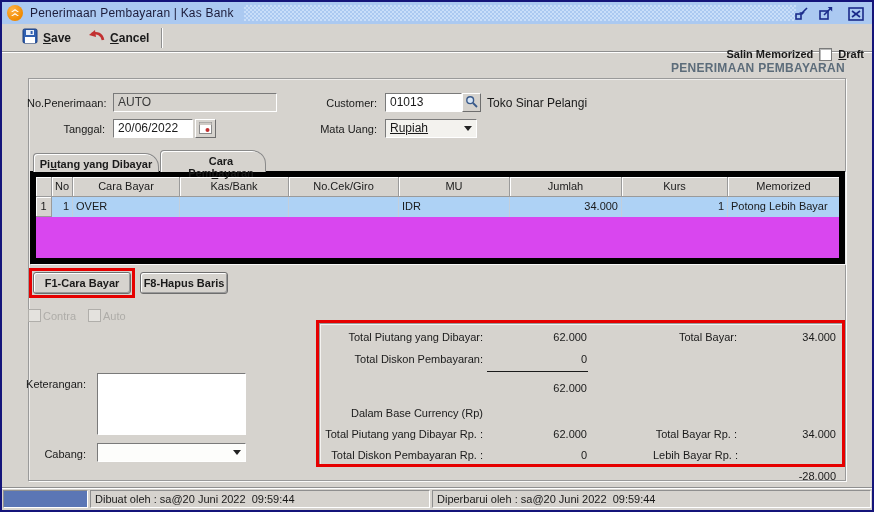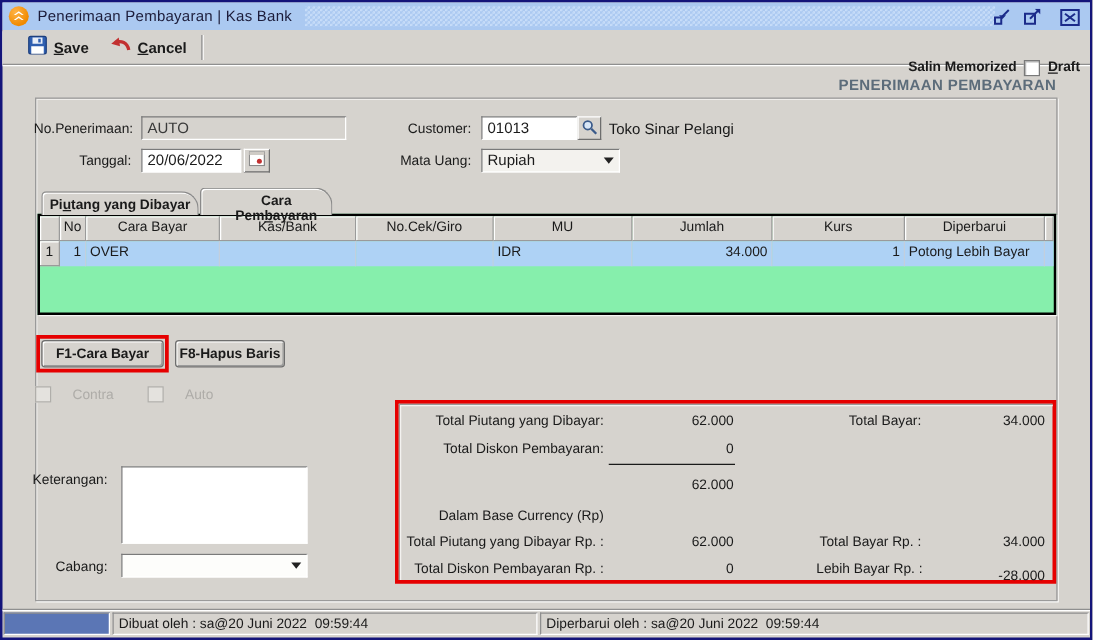--- a/index.html
+++ b/index.html
@@ -54,22 +54,22 @@
       border-left:4px solid transparent; border-right:4px solid transparent; border-top:5px solid #222; }
 
   
   .tab { position:absolute; background:#d6d3ce; border:1px solid #8a8a8a; border-bottom:none;
       border-radius:4px 14px 0 0; font-weight:bold; text-align:center; padding-top:4px;
       box-shadow:inset 1px 1px 0 #fff; }
   .tab.active { z-index:3;padding-left:16px; }
   .tab.inactive { z-index:1; }
 
   
-  .tbl { left:30px; top:171px; width:815px; height:81px; background:#86efac;
-      border:2px solid #000000; box-shadow:1px 1px 0 rgba(255,255,255,.8);
+  .tbl { left:30px; top:171px; width:815px; height:93px; background:#d946ef;
+      border:6px solid #000000; box-shadow:1px 1px 0 rgba(255,255,255,.8);
       display:grid; grid-template-columns:16px 21px 107px 109px 110px 111px 112px 106px 112px 1fr;
       grid-auto-rows:20px; align-content:start; overflow:hidden; }
   .th { background:#d6d3ce; border-right:1px solid #9a9a9a; border-bottom:1px solid #9a9a9a;
       box-shadow:inset 1px 1px 0 #fff; text-align:center; line-height:19px; overflow:hidden; white-space:nowrap; }
   .td { line-height:19px; padding:0 3px; overflow:hidden; white-space:nowrap; border-right:1px solid #c2cfdd; }
   .td.sel { background:#aed2f5; }
   .rowhdr { background:#d6d3ce; border-right:1px solid #9a9a9a; border-bottom:1px solid #9a9a9a;
       box-shadow:inset 1px 1px 0 #fff; text-align:center; line-height:19px; }
 
   
@@ -84,21 +84,21 @@
   .tval { position:absolute; height:13px; line-height:13px; text-align:right; }
 
   
   .textarea { position:absolute; background:#fff; border:1px solid; border-color:#7a7a7a #fff #fff #7a7a7a; }
   .statusdiv { left:2px; top:487px; width:870px; height:2px; border-top:1px solid #8f8f8f; border-bottom:1px solid #fff; }
   .spanel { position:absolute; top:490px; height:18px; border:1px solid; border-color:#8f8f8f #ffffff #ffffff #8f8f8f;
       line-height:16px; padding:0 4px; white-space:pre; overflow:hidden; background:#d6d3ce; }
   .spanel.blue { background:#5b76b5; }
 
   .disabled-text { color:#aeaca8; }
-  .chk-row { position:absolute; display:flex; align-items:center; gap:17px; }
+  .chk-row { position:absolute; display:flex; align-items:center; gap:2px; }
 </style>
 </head>
 <body>
 
 <div class="win">
 
   <div class="abs titlebar">
     <div class="hatch"></div>
     <div class="app-icon">
       <svg width="12" height="12" viewBox="0 0 12 12">
@@ -184,42 +184,42 @@
   <div class="mini-btn" style="left:195px; top:119px; width:21px; height:19px;">
     <span>
       <svg width="13" height="12" viewBox="0 0 13 12">
         <rect x="0.5" y="0.5" width="12" height="11" fill="#fff" stroke="#8a8a8a"></rect>
         <rect x="0.5" y="0.5" width="12" height="2.5" fill="#cfcbc5"></rect>
         <circle cx="8.5" cy="8" r="2" fill="#c23030"></circle>
       </svg>
     </span>
   </div>
   <div class="lbl r" style="left:307px; top:122px; width:70px;">Mata Uang:</div>
-  <div class="combo" style="left:385px; top:119px; width:111px;">
+  <div class="combo" style="left:385px; top:119px; width:92px;text-decoration:underline;">
     <span>Rupiah</span>
     <span class="arr"></span>
   </div>
 
   <div class="tab inactive" style="left:33px; top:153px; width:126px; height:19px;">
     <span>Pi</span><u>u</u><span>tang yang Dibayar</span>
   </div>
   <div class="tab active" style="left:160px; top:150px; width:106px; height:22px;">
     <span>Cara Pem</span><u>b</u><span>ayaran</span>
   </div>
 
   <div class="abs tbl">
     <div class="th"></div>
     <div class="th">No</div>
     <div class="th">Cara Bayar</div>
     <div class="th">Kas/Bank</div>
     <div class="th">No.Cek/Giro</div>
     <div class="th">MU</div>
     <div class="th">Jumlah</div>
     <div class="th">Kurs</div>
-    <div class="th">Diperbarui</div>
+    <div class="th">Memorized</div>
     <div class="th"></div>
 
     <div class="rowhdr">1</div>
     <div class="td sel r">1</div>
     <div class="td sel">OVER</div>
     <div class="td sel"></div>
     <div class="td sel"></div>
     <div class="td sel">IDR</div>
     <div class="td sel r">34.000</div>
     <div class="td sel r">1</div>
@@ -250,21 +250,21 @@
   <div class="tval" style="right:391px; top:407px;">Dalam Base Currency (Rp)</div>
   <div class="tval" style="right:391px; top:428px;">Total Piutang yang Dibayar Rp. :</div>
   <div class="tval" style="right:287px; top:428px;">62.000</div>
   <div class="tval" style="right:391px; top:449px;">Total Diskon Pembayaran Rp. :</div>
   <div class="tval" style="right:287px; top:449px;">0</div>
   <div class="tval" style="right:137px; top:331px;">Total Bayar:</div>
   <div class="tval" style="right:38px; top:331px;">34.000</div>
   <div class="tval" style="right:137px; top:428px;">Total Bayar Rp. :</div>
   <div class="tval" style="right:38px; top:428px;">34.000</div>
   <div class="tval" style="right:136px; top:449px;">Lebih Bayar Rp. :</div>
-  <div class="tval" style="right:38px; top:455px;">-28.000</div>
+  <div class="tval" style="right:38px; top:470px;">-28.000</div>
 
   <div class="lbl r" style="left:24px; top:377px; width:62px;">Keterangan:</div>
   <div class="textarea" style="left:97px; top:373px; width:149px; height:62px;"></div>
   <div class="lbl r" style="left:24px; top:447px; width:62px;">Cabang:</div>
   <div class="combo" style="left:97px; top:443px; width:149px; background:#fdfdfb;">
     <span></span>
     <span class="arr"></span>
   </div>
 
   <div class="abs statusdiv"></div>

